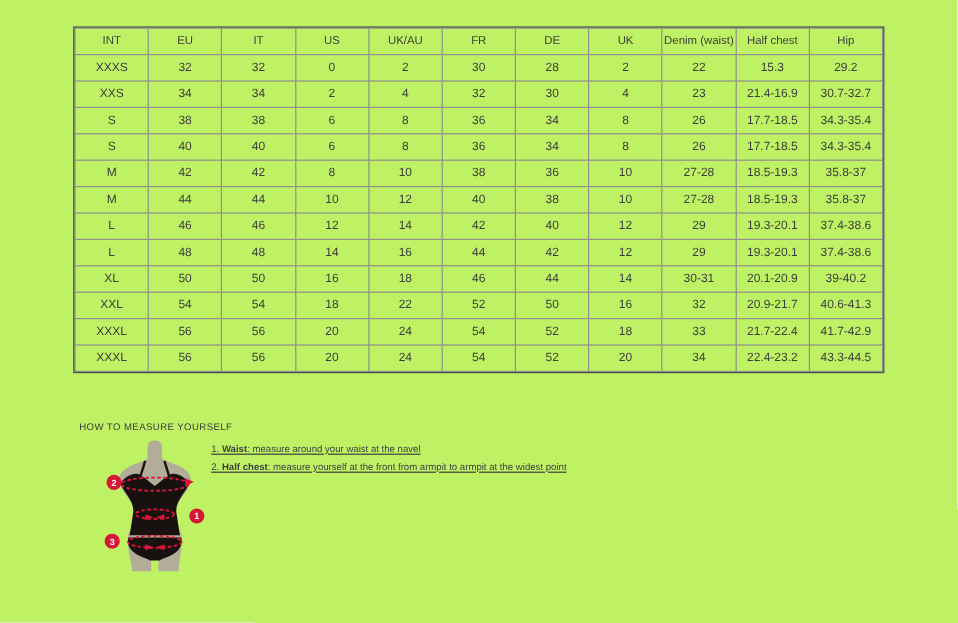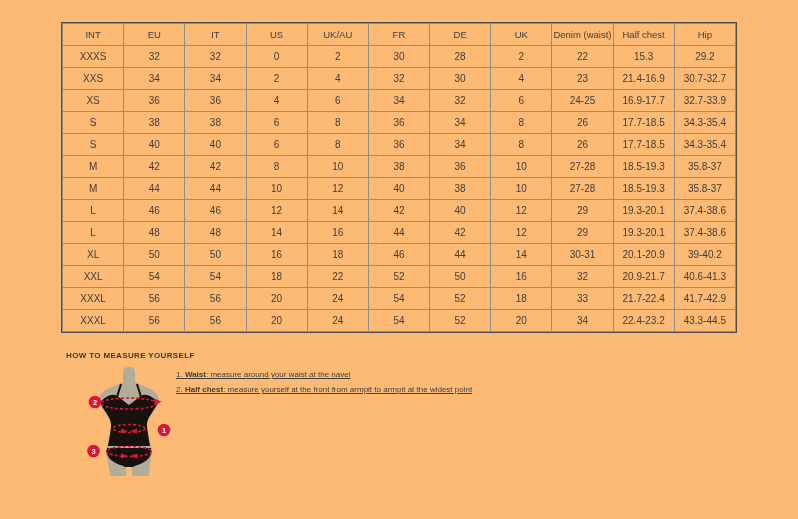--- a/index.html
+++ b/index.html
@@ -1,36 +1,36 @@
 <!DOCTYPE html>
 <html style="--accent-red: #d81638; --mannequin: #b2ad98; --swimsuit: #17110f; --table-text: #3d3d3d; --border-inner: #8f8f8f; --border-outer: #4d4d4d;"><head>
 <meta charset="utf-8">
 <style>
   html,body{margin:0;padding:0;background:#fff;}
   .stage{
-    position:relative;width:798px;height:519px;background:#fdba74;overflow:hidden;
+    position:relative;width:798px;height:519px;background:#bef264;overflow:hidden;
     font-family:"Liberation Sans", sans-serif;color:var(--table-text,#3d3d3d);
   }
   
   table.size-table{
     position:absolute;left:62px;top:23px;width:674px;
     border-collapse:collapse;table-layout:fixed;
     font-size:10px;color:var(--table-text,#3d3d3d);
     outline:1px solid var(--border-outer,#4d4d4d);
   }
   table.size-table th, table.size-table td{
     border:1px solid var(--border-inner,#8f8f8f);
     height:21px;padding:0 1px;text-align:center;vertical-align:middle;
     font-weight:400;white-space:nowrap;overflow:hidden;
   }
   table.size-table th{font-size:9.5px;}
   
   .measure-heading{
     position:absolute;left:66px;top:351px;margin:0;
-    font-size:8px;font-weight:bold;letter-spacing:.35px;color:#3a3a3a;
+    font-size:8px;font-weight:normal;letter-spacing:.35px;color:#3a3a3a;
   }
   .measure-list{
     position:absolute;left:176px;top:370px;width:360px;
     font-size:8px;line-height:10px;color:#3e3e3e;
   }
   .m-item{margin:0 0 5px 0;white-space:nowrap;text-decoration:underline;}
   .m-item .lbl{font-weight:bold;}
   .figure-svg{position:absolute;left:84px;top:366px;width:92px;height:116px;}
   .badge-num{font-size:7.5px;font-weight:bold;fill:#fff;text-anchor:middle;
              font-family:"Liberation Sans", sans-serif;}
@@ -77,33 +77,20 @@
           <td>2</td>
           <td>4</td>
           <td>32</td>
           <td>30</td>
           <td>4</td>
           <td>23</td>
           <td>21.4-16.9</td>
           <td>30.7-32.7</td>
         </tr>
         <tr>
-          <td>XS</td>
-          <td>36</td>
-          <td>36</td>
-          <td>4</td>
-          <td>6</td>
-          <td>34</td>
-          <td>32</td>
-          <td>6</td>
-          <td>24-25</td>
-          <td>16.9-17.7</td>
-          <td>32.7-33.9</td>
-        </tr>
-        <tr>
           <td>S</td>
           <td>38</td>
           <td>38</td>
           <td>6</td>
           <td>8</td>
           <td>36</td>
           <td>34</td>
           <td>8</td>
           <td>26</td>
           <td>17.7-18.5</td>

